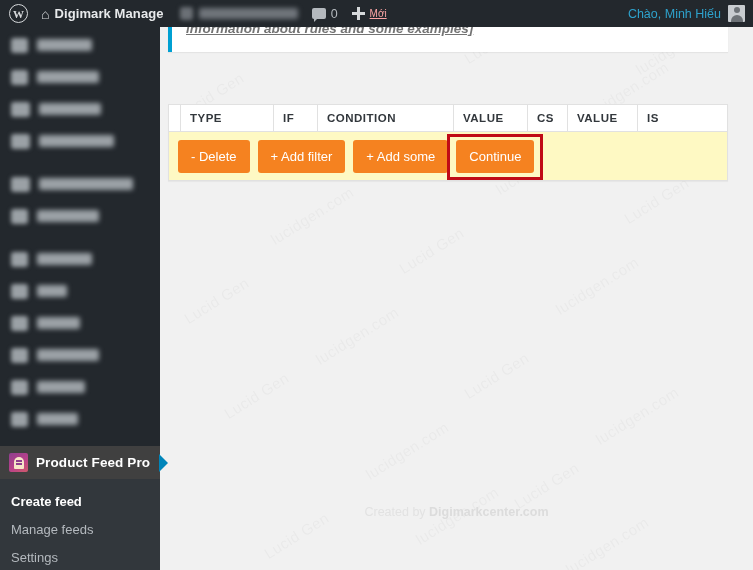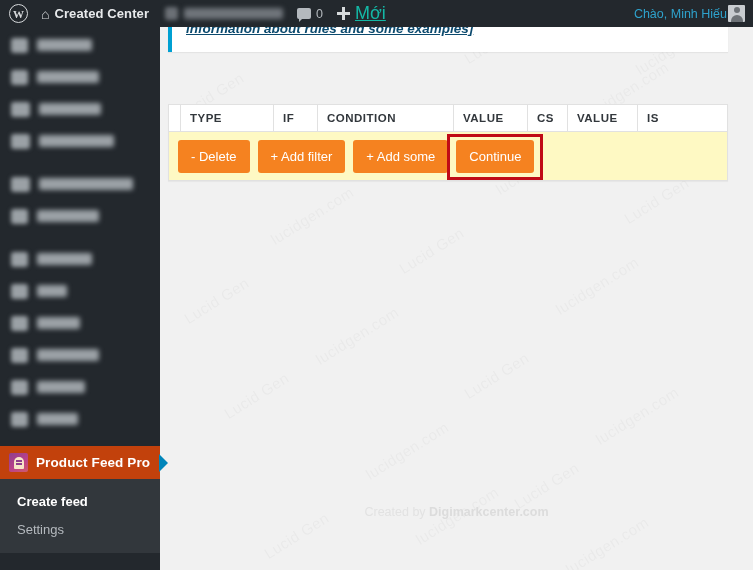--- a/index.html
+++ b/index.html
@@ -93,27 +93,27 @@
     width: 13px; height: 13px;
     position: relative;
   }
   .plus-glyph::before, .plus-glyph::after {
     content: "";
     position: absolute;
     background: #d6d9db;
   }
   .plus-glyph::before { left: 5px; top: 0; width: 3px; height: 13px; }
   .plus-glyph::after  { top: 5px; left: 0; height: 3px; width: 13px; }
-  .ab-new { color: #14b8a6; font-size: 18px; text-decoration: underline; }
+  .ab-new { color: #fca5a5; font-size: 10px; text-decoration: underline; }
 
   .ab-right {
     margin-left: auto;
     display: flex;
     align-items: center;
-    gap: 1px;
+    gap: 7px;
     padding-right: 8px;
     height: 27px;
   }
   .ab-howdy { color: #2ea2cc; font-size: 12.5px; }
   .ab-avatar {
     width: 17px; height: 17px;
     background: #c8ccd0;
     border-radius: 1px;
     position: relative;
     overflow: hidden;
@@ -164,21 +164,21 @@
     height: 12px;
     border-radius: 2px;
     background: #9ba1a6;
     filter: blur(2.6px);
   }
   .gap-sep { height: 11px; }
 
   
   .pfp-item {
     height: 33px;
-    background: #c2410c;
+    background: #404040;
     display: flex;
     align-items: center;
     padding-left: 9px;
     gap: 8px;
     position: relative;
   }
   .pfp-item::after {
     content: "";
     position: absolute;
     right: -8px;
@@ -216,21 +216,21 @@
     font-size: 13.5px;
     font-weight: bold;
     letter-spacing: .1px;
   }
 
   .submenu {
     background: #32373c;
     padding: 9px 0 9px 0;
   }
   .sub-item {
-    padding: 6px 0 6px 17px;
+    padding: 6px 0 6px 11px;
     font-size: 13px;
     color: #b4b9be;
     line-height: 16px;
   }
   .sub-item.current {
     color: #fff;
     font-weight: bold;
   }
 
   
@@ -270,21 +270,21 @@
     border-left: 4px solid #00a0d2;
     box-shadow: 0 1px 1px rgba(0,0,0,.05);
     padding: 10px 12px 14px 14px;
     z-index: 5;
   }
   .notice-link {
     display: block;
     font-style: italic;
     font-weight: bold;
     font-size: 13.5px;
-    color: #0c4a6e;
+    color: #737373;
     text-decoration: underline;
     line-height: 19px;
     white-space: nowrap;
   }
   .notice-order {
     margin-top: 21px;
     font-size: 13.5px;
     color: #32373c;
     line-height: 18px;
   }
@@ -363,21 +363,21 @@
 </style>
 </head>
 <body>
 
 <div id="adminbar">
   <div class="ab-item ab-logo">
     <span class="wp-logo-mark"></span>
   </div>
   <div class="ab-item">
     <span class="home-glyph">⌂</span>
-    <span class="ab-sitename">Created Center</span>
+    <span class="ab-sitename">Digimark Manage</span>
   </div>
   <div class="ab-item">
     <span class="ab-blur">
       <span class="b-dot"></span>
         <span class="b-bar"></span>
     </span>
   </div>
   <div class="ab-item">
     <span class="comment-bubble"></span>
     <span class="ab-count">0</span>
@@ -448,20 +448,21 @@
     <div class="gap-sep"></div>
   </div>
 
   <div class="pfp-item">
     <span class="pfp-icon"></span>
     <span class="pfp-label">Product Feed Pro</span>
   </div>
 
   <div class="submenu">
     <div class="sub-item current">Create feed</div>
+    <div class="sub-item">Manage feeds</div>
     <div class="sub-item">Settings</div>
   </div>
 </div>
 
 <div id="content">
 
   <div id="watermark">
       <span style="left: 300px; top: 5px;">Lucid Gen</span>
       <span style="left: 420px; top: 55px;">lucidgen.com</span>
       <span style="left: 175px; top: 95px;">Lucid Gen</span>

